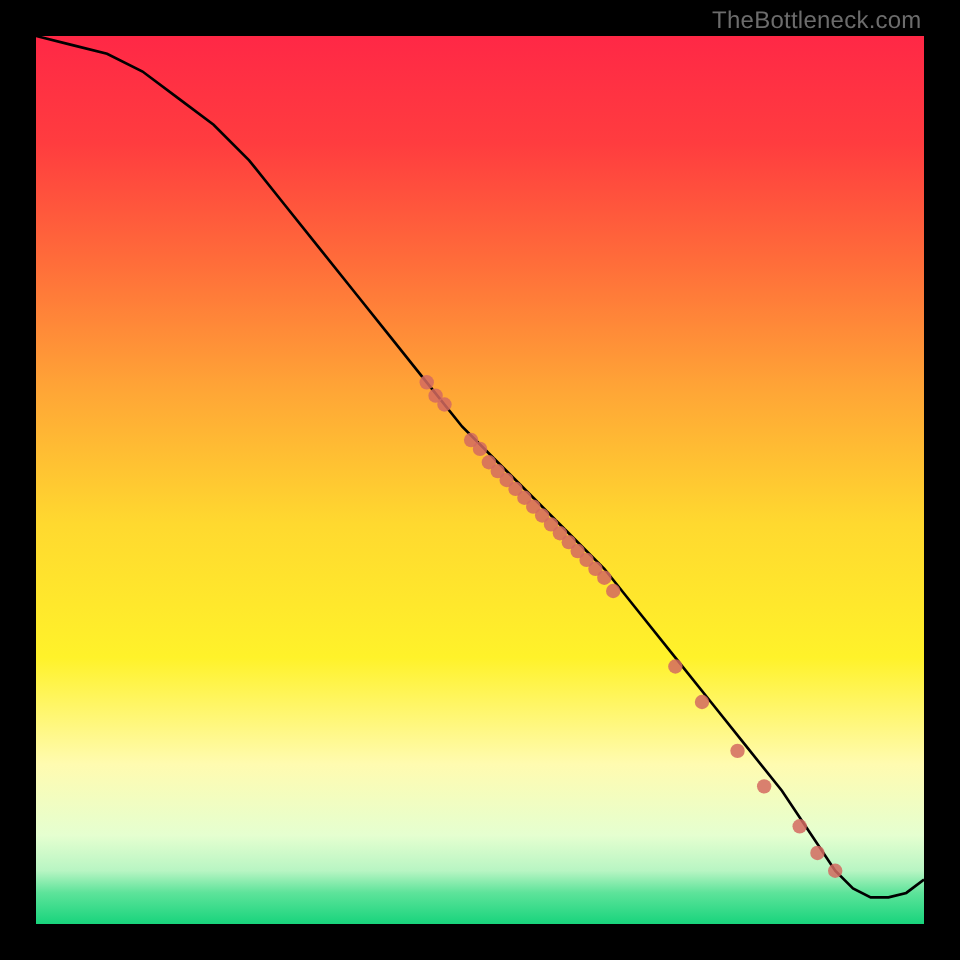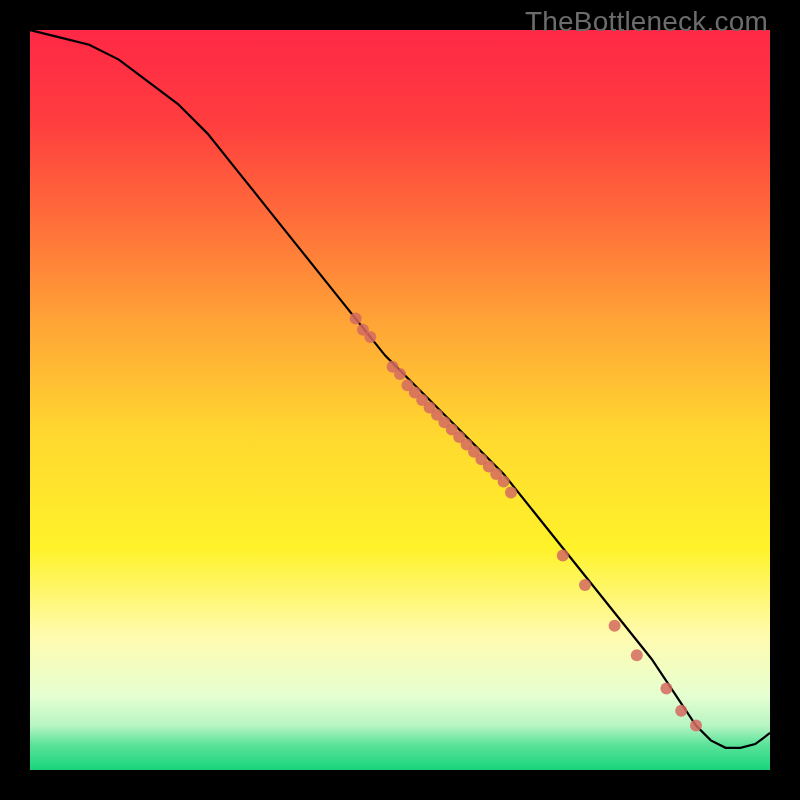--- a/index.html
+++ b/index.html
@@ -30,21 +30,21 @@
     left: 0;
     top: 0;
     width: 100%;
     height: 100%;
   }
   .watermark {
     position: absolute;
     top: 6px;
     right: 32px;
     color: #6c6c6c;
-    font-size: 28px;
+    font-size: 20px;
     font-weight: normal;
     letter-spacing: 0.2px;
   }
 </style>
 </head>
 <body>
 
 <div class="plot-area">
   <svg class="gradient-bg" viewBox="0 0 740 740" preserveAspectRatio="none">
     <defs>

